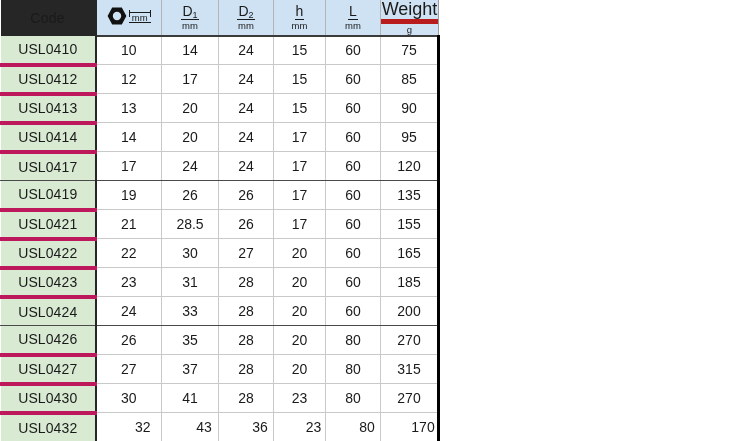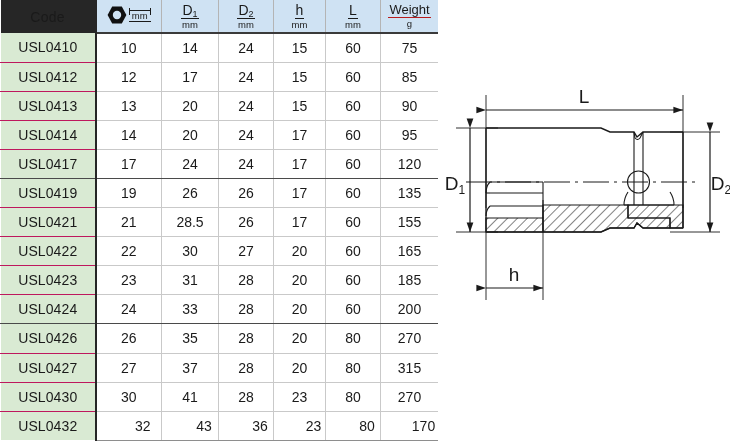--- a/index.html
+++ b/index.html
@@ -12,21 +12,21 @@
     height: 441px;
     font-family: "Liberation Sans", sans-serif;
     overflow: hidden;
     position: relative;
   }
   .page {
     position: relative;
     width: 730px;
     height: 441px;
     display: flex;
-    flex-direction: row;
+    flex-direction: column;
   }
 
   
   .table-wrap {
     width: 438px;
     height: 441px;
     position: relative;
     flex: 0 0 438px;
   }
   table.spec {
@@ -81,21 +81,21 @@
     font-size: 9px;
     vertical-align: baseline;
     position: relative;
     top: 2px;
   }
   .hdr-unit {
     font-size: 9.5px;
     color: #1a1a1a;
     margin-top: 1px;
   }
-  .hdr-weight .hdr-main { border-bottom: 1px solid #b91c1c; font-size: 13px;}
+  .hdr-weight .hdr-main { border-bottom: 5px solid #b91c1c; font-size: 18px;}
 
   
   .hex-cell-inner {
     display: flex;
     flex-direction: row;
     align-items: center;
     justify-content: center;
     gap: 2px;
   }
   .hex-dim {
@@ -129,30 +129,30 @@
   }
 
   
   tbody tr { height: 29px; }
   td.code-cell {
     background: #d9ead3;
     color: #1a1a1a;
     font-size: 14px;
     border-right: 2px solid #262626;
     border-left: 1px solid #ffffff;
-    border-bottom: 1px solid #be185d;
+    border-bottom: 4px solid #be185d;
     letter-spacing: .1px;
   }
   td.val-cell {
     background: #ffffff;
     font-size: 14px;
     border-right: 1px solid #c9c9c9;
     border-bottom: 1px solid #c9c9c9;
   }
-  td.val-cell.lastcol { border-right: 1px solid #000000; }
+  td.val-cell.lastcol { border-right: 3px solid #000000; }
   tr.group-end td.val-cell { border-bottom: 1.6px solid #4a4a4a; }
   tr.group-end td.code-cell { border-bottom: 1.6px solid #4a4a4a; }
   tbody tr:last-child td.val-cell { border-bottom: 1px solid #8e8e8e; padding-left: 28px; }
   tbody tr:last-child td.code-cell { border-bottom: 1px solid #ffffff; margin-top: 20px; }
 
   
   .diagram-wrap {
     flex: 1 1 auto;
     position: relative;
     background: #ffffff;

